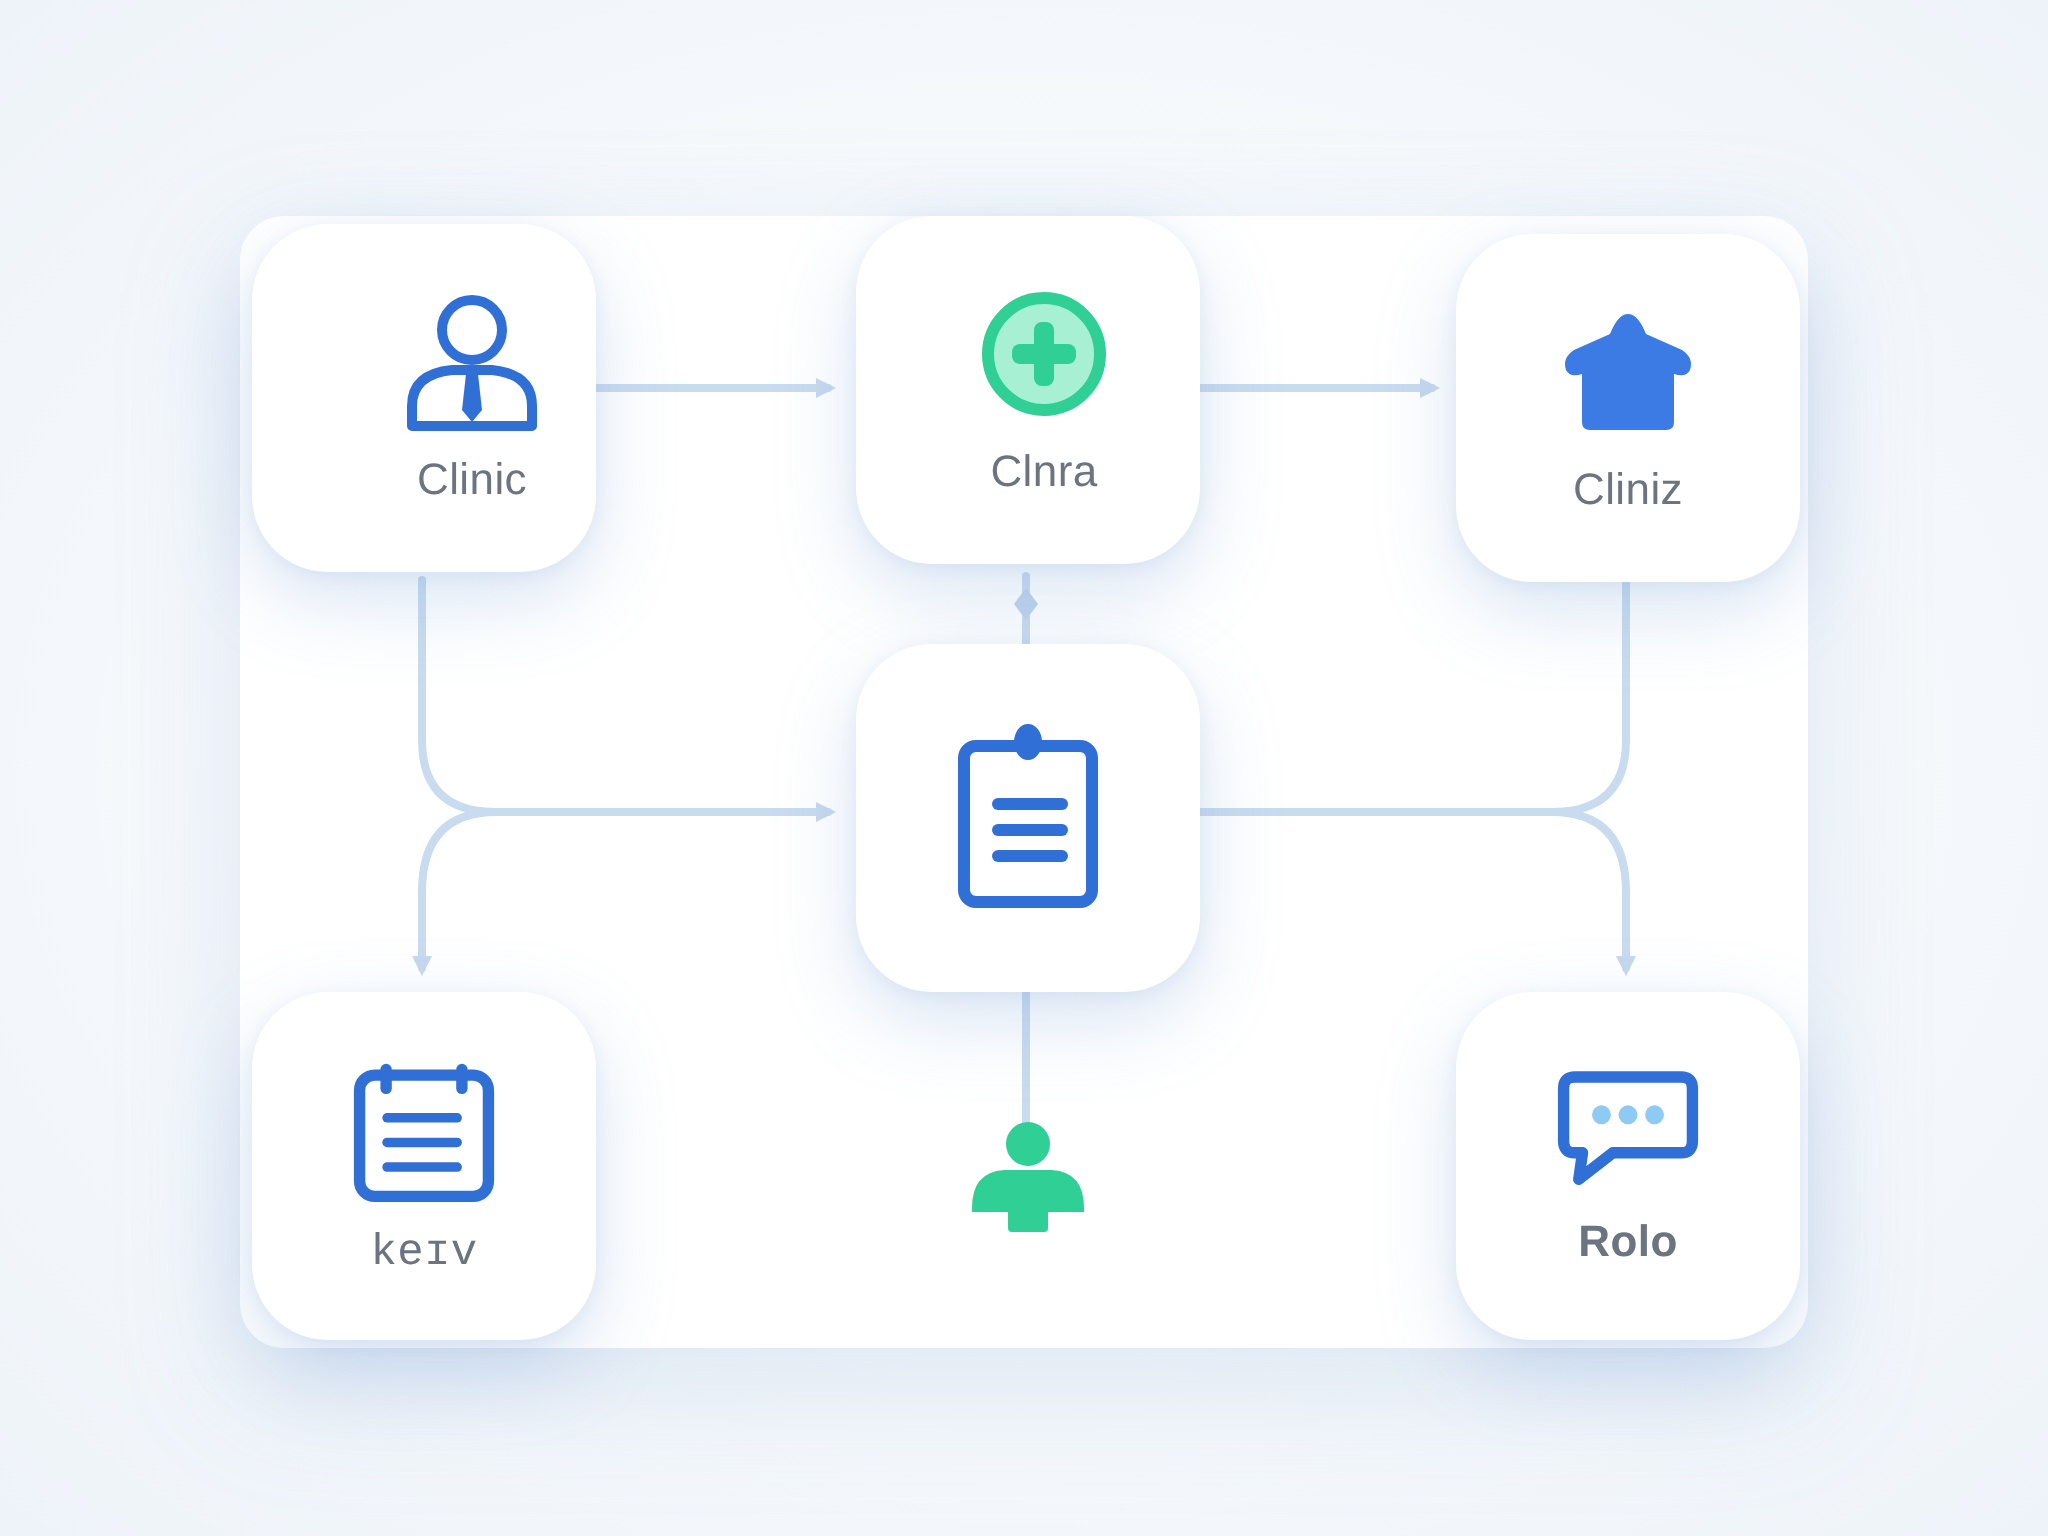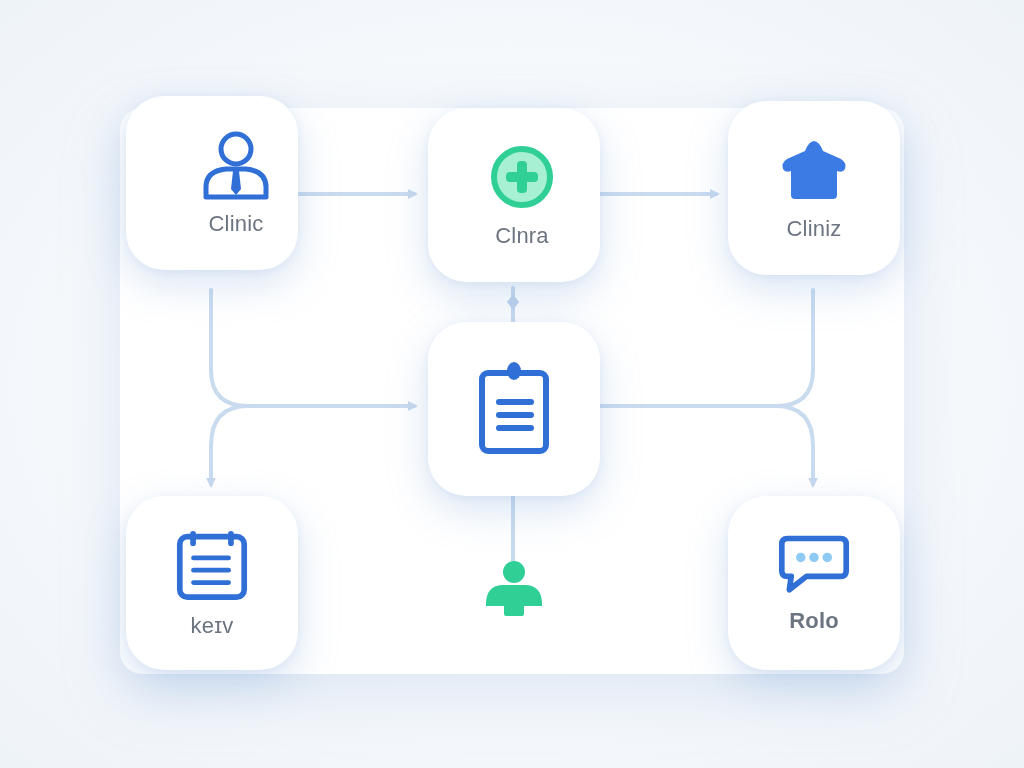--- a/index.html
+++ b/index.html
@@ -95,21 +95,21 @@
       <path d="M600 406 L776 406 Q813 406 813 370 L813 290"></path>
 
       <path d="M776 406 Q813 406 813 446 L813 484" marker-end="url(#arr)"></path>
 
       <line x1="513" y1="496" x2="513" y2="562"></line>
     </g>
 
     <path d="M513 294 L519 302 L513 310 L507 302 Z" fill="#bfd3ec"></path>
   </svg>
 
-  <div class="card" style="left:126px; top:96px;padding-left:48px;">
+  <div class="card" style="left:126px; top:112px;padding-left:48px;">
     <div class="icon">
       <svg width="70" height="72" viewBox="0 0 70 72">
         <circle cx="35" cy="20" r="15" fill="none" stroke="#2f6fd6" stroke-width="5"></circle>
         <path d="M5 68 L5 58 Q5 42 25 40 L45 40 Q65 42 65 58 L65 68 Z" fill="none" stroke="#2f6fd6" stroke-width="5" stroke-linejoin="round"></path>
         <path d="M32 42 L38 42 L40 60 L35 66 L30 60 Z" fill="#2f6fd6"></path>
       </svg>
     </div>
     <div class="label">Clinic</div>
   </div>
 
@@ -117,42 +117,42 @@
     <div class="icon">
       <svg width="66" height="66" viewBox="0 0 66 66">
         <circle cx="33" cy="33" r="28" fill="#a8f0d4" stroke="#2fcf95" stroke-width="6"></circle>
         <rect x="28" y="17" width="10" height="32" rx="4" fill="#2fcf95"></rect>
         <rect x="17" y="28" width="32" height="10" rx="4" fill="#2fcf95"></rect>
       </svg>
     </div>
     <div class="label">Clnra</div>
   </div>
 
-  <div class="card" style="left:728px; top:101px;">
+  <div class="card" style="left:728px; top:117px;">
     <div class="icon">
       <svg width="70" height="66" viewBox="0 0 70 66">
         <path d="M35 4 Q40 4 44 14 L62 22 Q68 26 66 32 Q64 36 58 34 L58 58 Q58 62 54 62 L16 62 Q12 62 12 58 L12 34 Q6 36 4 32 Q2 26 8 22 L26 14 Q30 4 35 4 Z" fill="#3b7be3"></path>
       </svg>
     </div>
     <div class="label">Cliniz</div>
   </div>
 
   <div class="card" style="left:428px; top:322px;">
     <div class="icon" style="width:80px; height:96px;">
       <svg width="76" height="96" viewBox="0 0 76 96">
         <rect x="6" y="12" width="64" height="78" rx="6" fill="#ffffff" stroke="#2f6fd6" stroke-width="6"></rect>
         <ellipse cx="38" cy="10" rx="7" ry="9" fill="#2f6fd6"></ellipse>
         <rect x="20" y="38" width="38" height="6" rx="3" fill="#2f6fd6"></rect>
         <rect x="20" y="51" width="38" height="6" rx="3" fill="#2f6fd6"></rect>
         <rect x="20" y="64" width="38" height="6" rx="3" fill="#2f6fd6"></rect>
       </svg>
     </div>
   </div>
 
-  <div class="card" style="left:126px; top:496px;">
+  <div class="card" style="left:126px; top:496px;font-family:Liberation Mono, monospace;">
     <div class="icon" style="height:76px;">
       <svg width="76" height="76" viewBox="0 0 76 76">
         <rect x="4" y="8" width="68" height="64" rx="8" fill="#ffffff" stroke="#2f6fd6" stroke-width="6"></rect>
         <rect x="15" y="2" width="6" height="16" rx="3" fill="#2f6fd6"></rect>
         <rect x="55" y="2" width="6" height="16" rx="3" fill="#2f6fd6"></rect>
         <rect x="16" y="28" width="42" height="5" rx="2.5" fill="#2f6fd6"></rect>
         <rect x="16" y="41" width="42" height="5" rx="2.5" fill="#2f6fd6"></rect>
         <rect x="16" y="54" width="42" height="5" rx="2.5" fill="#2f6fd6"></rect>
       </svg>
     </div>

